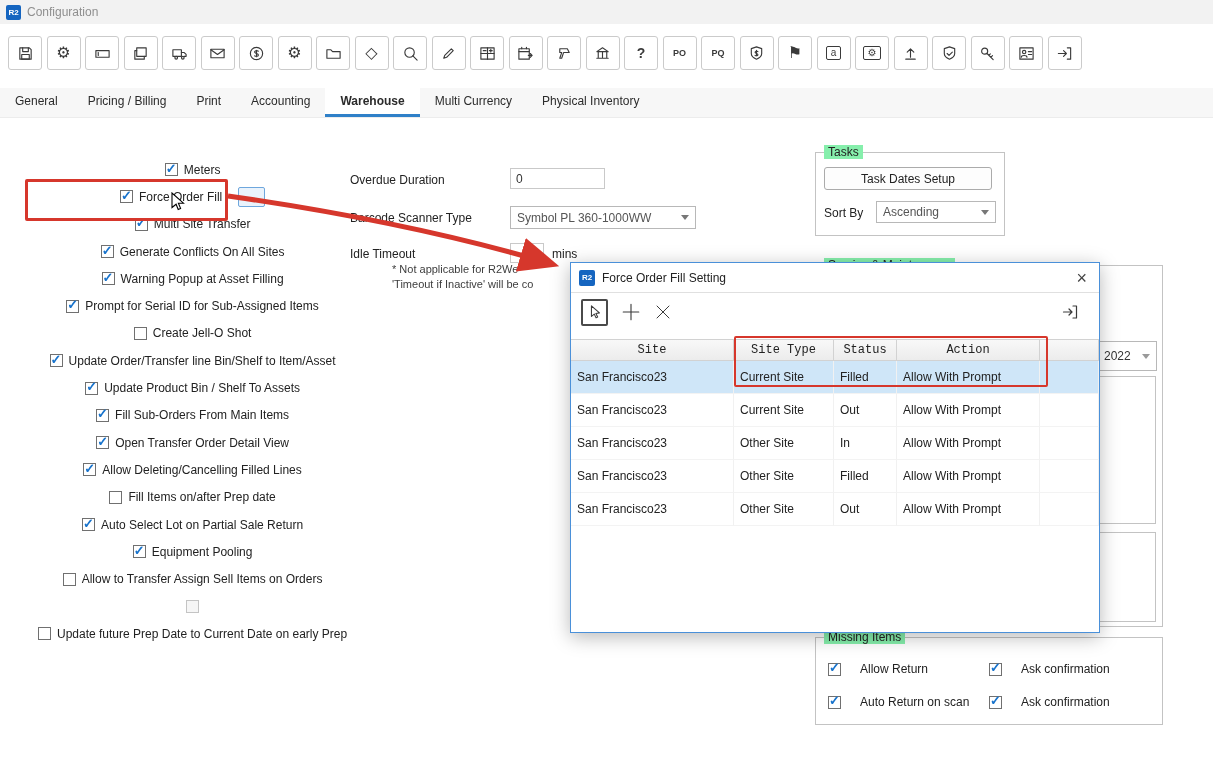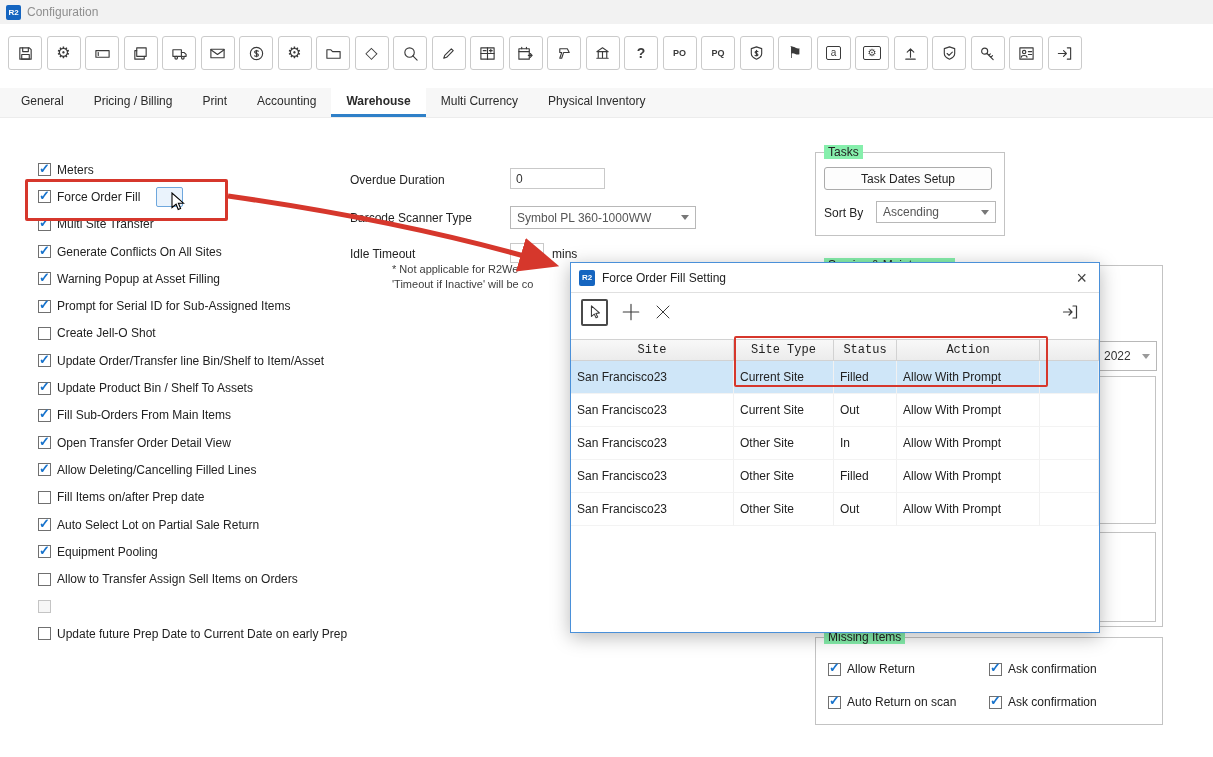--- a/index.html
+++ b/index.html
@@ -18,27 +18,27 @@
   .tb { width:34px; height:34px; border:1px solid #cbcbcb; border-radius:3px; background:#fff;
         display:flex; align-items:center; justify-content:center; padding:0; box-sizing:border-box; }
   .tb svg, .dtb svg { stroke:#3a3a3a; fill:none; stroke-width:1.2; stroke-linecap:round; stroke-linejoin:round; }
   .glyph { font-size:16px; color:#3a3a3a; line-height:1; }
   .glyph.sm { font-size:9px; font-weight:bold; letter-spacing:0; }
   .glyph.q { font-size:14px; font-weight:bold; }
   .glyph.doc { font-size:10px; border:1px solid #3a3a3a; border-radius:2px; padding:1px 4px; }
 
   
   .tabbar { position:absolute; left:0; top:88px; width:100%; height:30px; background:#f7f7f7;
-            display:flex; align-items:stretch; padding-left:6px; box-sizing:border-box;
+            display:flex; align-items:stretch; box-sizing:border-box;
             border-bottom:1px solid #ececec; }
   .tab { padding:0 15px; display:flex; align-items:center; color:#2b2b2b; border-bottom:3px solid transparent; }
   .tab[data-active="true"] { background:#fff; font-weight:bold; border-bottom:3px solid #2f80c8; }
 
   
-  .cb-col { position:absolute; left:38px; top:156px; display:flex; flex-direction:column; }
+  .cb-col { position:absolute; left:38px; top:156px; display:flex; flex-direction:column;align-items:center; }
   .cb-row { height:27.3px; display:flex; align-items:center; gap:6px; white-space:nowrap; }
   .cb-box { width:13px; height:13px; border:1px solid #707070; background:#fff; position:relative; flex:none; box-sizing:border-box; }
   .cb-row[data-checked="true"] .cb-box::after { content:"✓"; position:absolute; left:0px; top:-3.5px;
         font-size:13px; font-weight:bold; color:#1873cc; }
   .cb-row[data-disabled="true"] { color:#9d9d9d; }
   .cb-row[data-disabled="true"] .cb-box { border-color:#c4c4c4; background:#f6f6f6; }
   .dots-btn { width:27px; height:20px; margin-left:10px; border:1px solid #6ea7dd; background:#eaf3fc; border-radius:2px; }
 
   
   .flabel { position:absolute; left:350px; width:138px; color:#222; }
@@ -50,21 +50,21 @@
          border-top:5px solid #777; margin-left:6px; flex:none; }
   .note { position:absolute; left:392px; top:262px; font-size:11px; color:#3d3d3d; line-height:15px; }
 
   
   .groupbox { position:absolute; border:1px solid #c3c3c3; box-sizing:border-box; background:transparent; }
   .gb-title { position:absolute; top:-8px; left:8px; background:#86efac; padding:0 4px; color:#222; }
   .btn { border:1px solid #ababab; background:#fdfdfd; border-radius:3px; font-size:12px;
          color:#222; display:flex; align-items:center; justify-content:center; box-sizing:border-box;
          font-family:"Liberation Sans",sans-serif; }
   .subbox { position:absolute; border:1px solid #c3c3c3; background:#fff; box-sizing:border-box; }
-  .mi-row { position:absolute; display:flex; align-items:center; gap:6px; white-space:nowrap; }
+  .mi-row { position:absolute; display:flex; align-items:center; gap:19px; white-space:nowrap; }
   .mi-row .cb-box::after { content:""; }
   .mi-row[data-checked="true"] .cb-box::after { content:"✓"; position:absolute; left:0px; top:-3.5px;
         font-size:13px; font-weight:bold; color:#1873cc; }
 
   
   .dialog { position:absolute; left:570px; top:262px; width:530px; height:371px; background:#fff;
             border:1px solid #4a90d9; box-shadow:0 4px 18px rgba(0,0,0,.28); z-index:10; box-sizing:border-box; }
   .dlg-titlebar { height:30px; display:flex; align-items:center; gap:7px; padding:0 8px;
                   border-bottom:1px solid #e0e0e0; box-sizing:border-box; }
   .dlg-title { flex:1; color:#222; }

